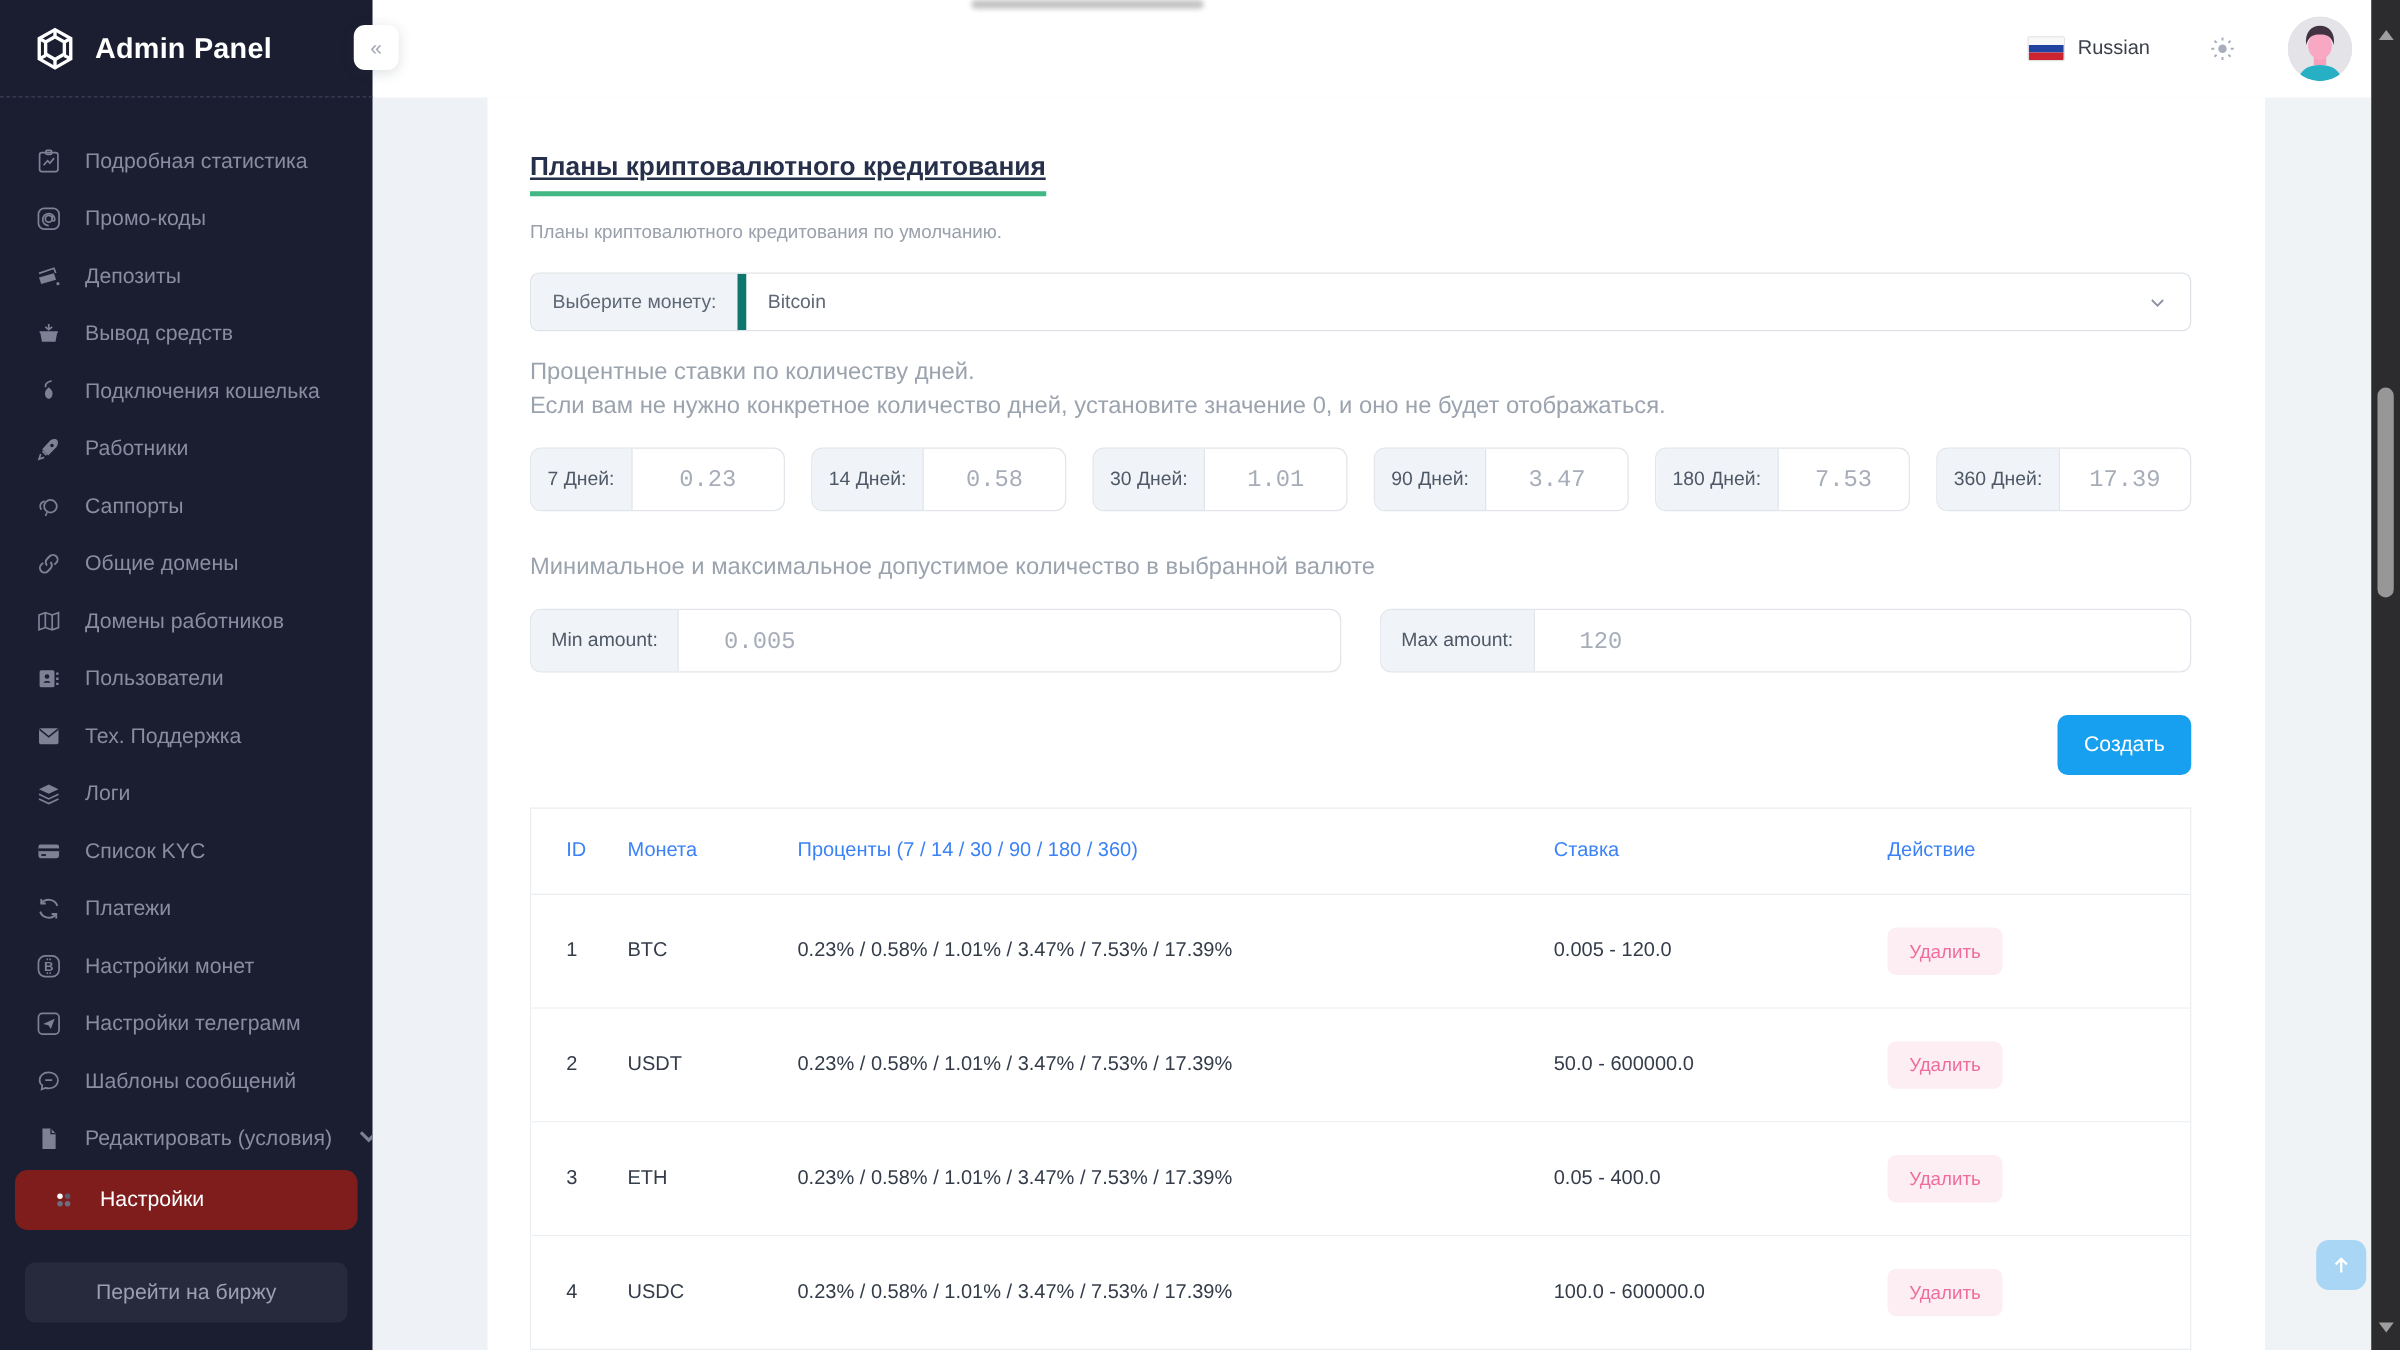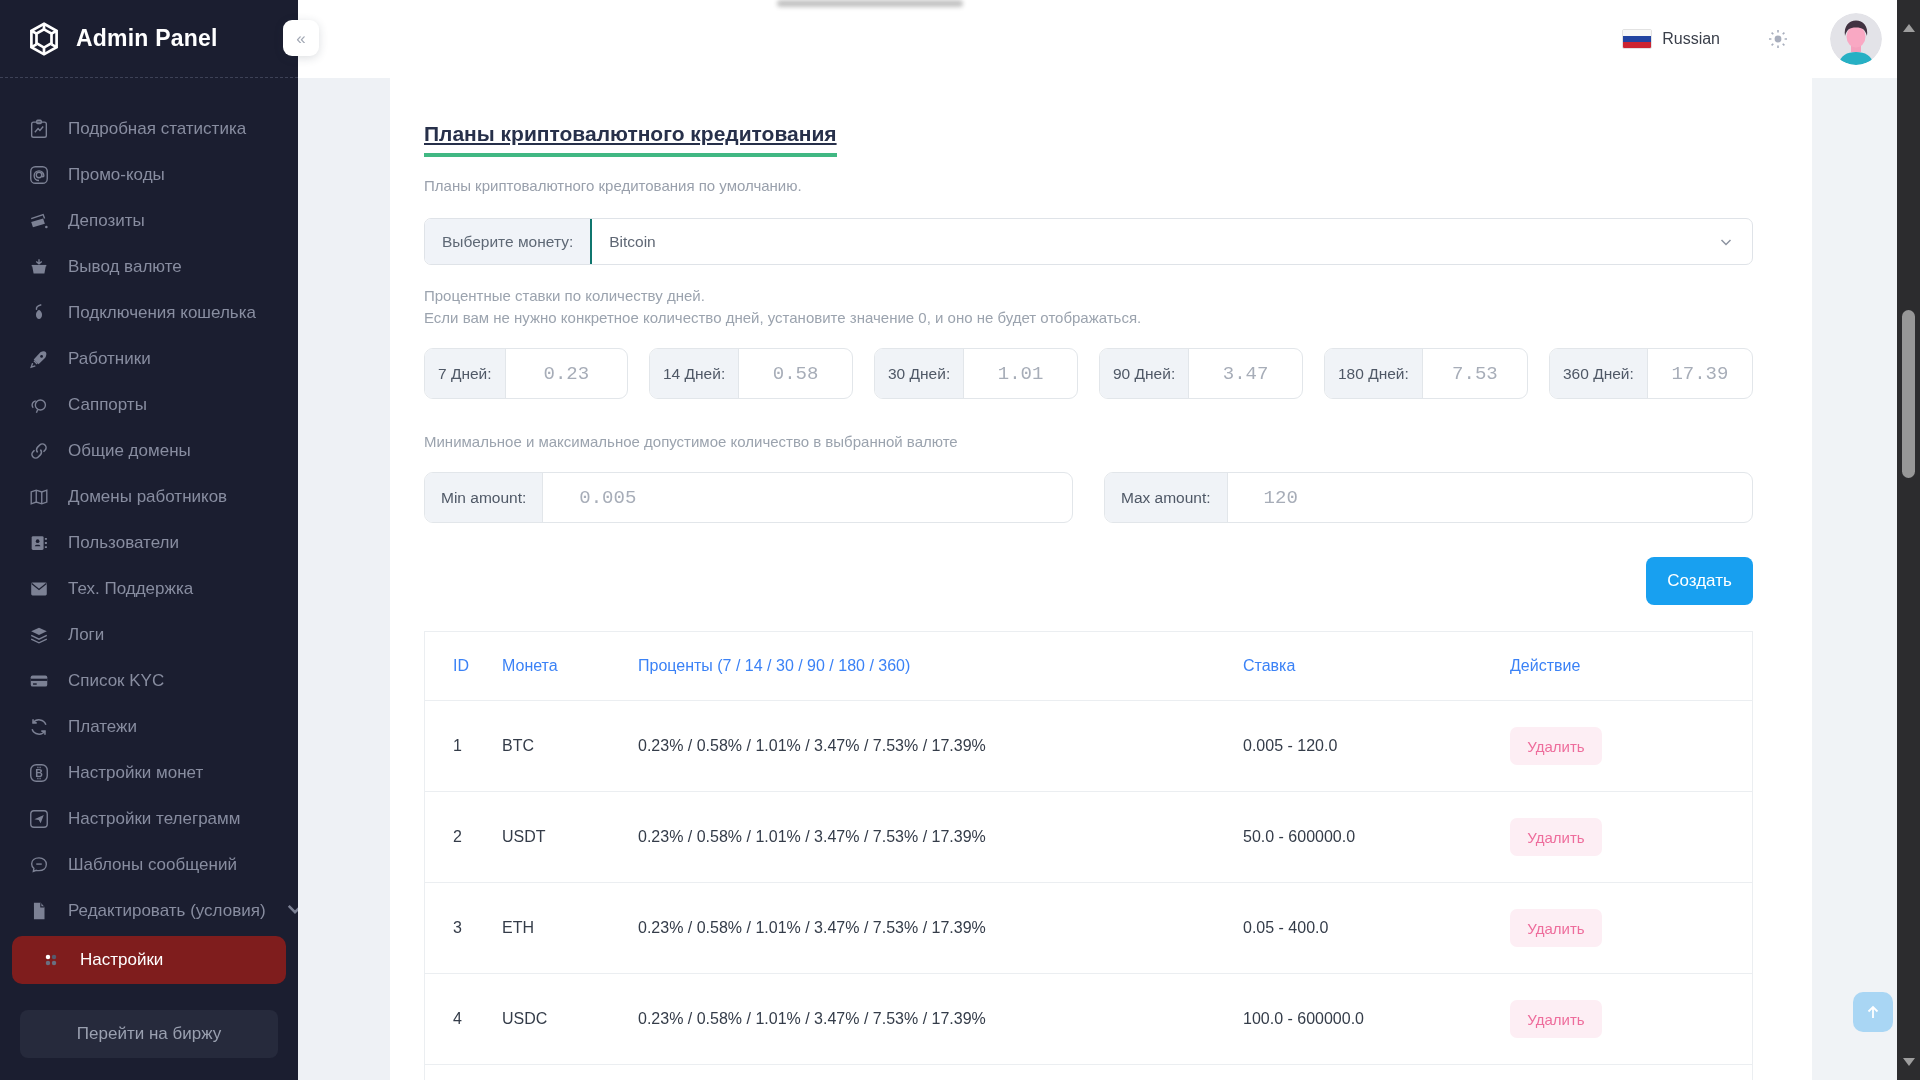--- a/index.html
+++ b/index.html
@@ -34,25 +34,25 @@
   
   .content-wrap { position:absolute; left:298px; top:78px; width:1599px; height:1002px; display:flex; background:#eef1f5; }
   .gutter-left { width:92px; background:#eef1f5; }
   .panel { width:1422px; background:#fff; padding:30px 59px 0 34px; }
   .gutter-right { flex:1; background:#f0f3f6; }
 
   .page-title { display:inline-block; font-size:21px; font-weight:bold; color:#27304a; border-bottom:4px solid #41b883; padding-bottom:7px; margin-top:14px;text-decoration:underline; }
   .subtitle { margin-top:20px; font-size:15px; color:#99a0ac; }
 
   .select-group { margin-top:24px; height:47px; border:1px solid #dfe3e8; border-radius:7px; display:flex; align-items:stretch; overflow:hidden; background:#fff; cursor:pointer; }
-  .addon { background:#f0f3f8; border-right:2px solid #0f766e; display:flex; align-items:center; padding:0 17px; font-size:15.5px; color:#5e6875; white-space:nowrap; }
+  .addon { background:#f0f3f8; border-right:7px solid #0f766e; display:flex; align-items:center; padding:0 17px; font-size:15.5px; color:#5e6875; white-space:nowrap; }
   .select-value { flex:1; display:flex; align-items:center; padding-left:17px; font-size:15.5px; color:#5f6774; }
   .select-chevron { align-self:center; padding-right:18px; display:flex; }
 
-  .help-text { font-size:15px; color:#9ba3ae; }
+  .help-text { font-size:19px; color:#9ba3ae; }
   .mt22 { margin-top:22px; } .mt5 { margin-top:5px; } .mt34 { margin-top:34px; }
 
   .day-row { display:flex; gap:21px; margin-top:22px; }
   .io-box { flex:1; height:51px; border:1px solid #e2e6ea; border-radius:9px; display:flex; overflow:hidden; background:#fff; min-width:0; }
   .io-box .addon { background:#f0f3f7; border-right:1px solid #e2e6ea; font-size:15.5px; color:#4f5866; padding:0 13px; }
   .io-input { flex:1; border:none; outline:none; background:transparent; font-size:19px; color:#4d7c0f; min-width:0; font-family:Liberation Mono, monospace; }
   .io-input.centered { text-align:center; }
   .io-input.left-pad { padding-left:36px; }
   .io-input::placeholder { color:#a7adb8; opacity:1; }
   .minmax-row { display:flex; gap:31px; margin-top:22px; }
@@ -121,21 +121,21 @@
           </svg>
         <span class="lbl">Депозиты</span>
       </div>
 
       <div class="nav-item">
         <svg viewBox="0 0 24 24" fill="none" stroke="#7c8194" stroke-width="1.5">
             <path d="M12 3.5v5M9 6l3 2.5L15 6"></path>
             <path d="M4.5 10.5h15l-1.6 8.5H6.1z" fill="#7c8194" stroke="none"></path>
             <path d="M4 10.5h16"></path>
           </svg>
-        <span class="lbl">Вывод валюте</span>
+        <span class="lbl">Вывод средств</span>
       </div>
 
       <div class="nav-item">
         <svg viewBox="0 0 24 24" fill="none" stroke="#7c8194" stroke-width="1.5">
             <path d="M14.5 3c-3.5.8-6 2-5.2 5.5"></path>
             <path d="M12 8.5c-2.2 1.6-3.3 3.3-3.3 5.4 0 2.6 1.5 4.6 3.3 4.6s3.3-2 3.3-4.6c0-2.1-1.1-3.8-3.3-5.4z" fill="#7c8194" stroke="none"></path>
           </svg>
         <span class="lbl">Подключения кошелька</span>
       </div>
 

